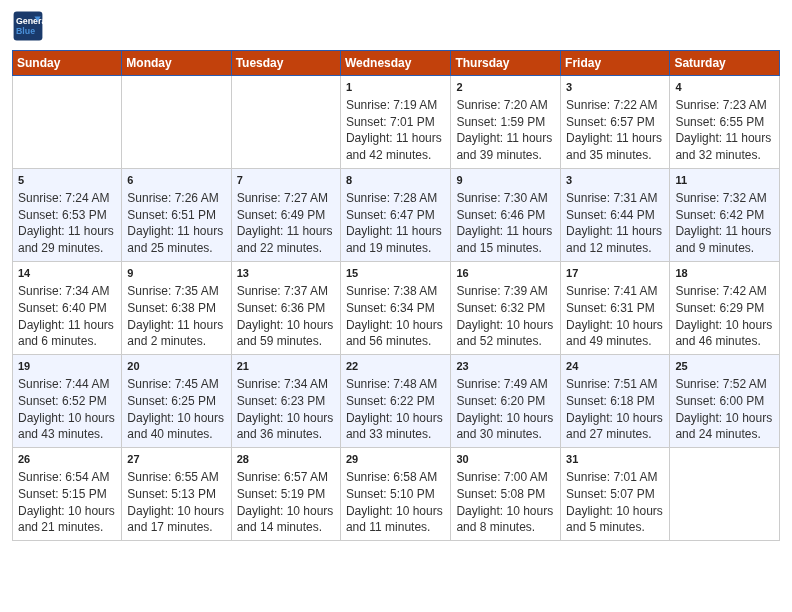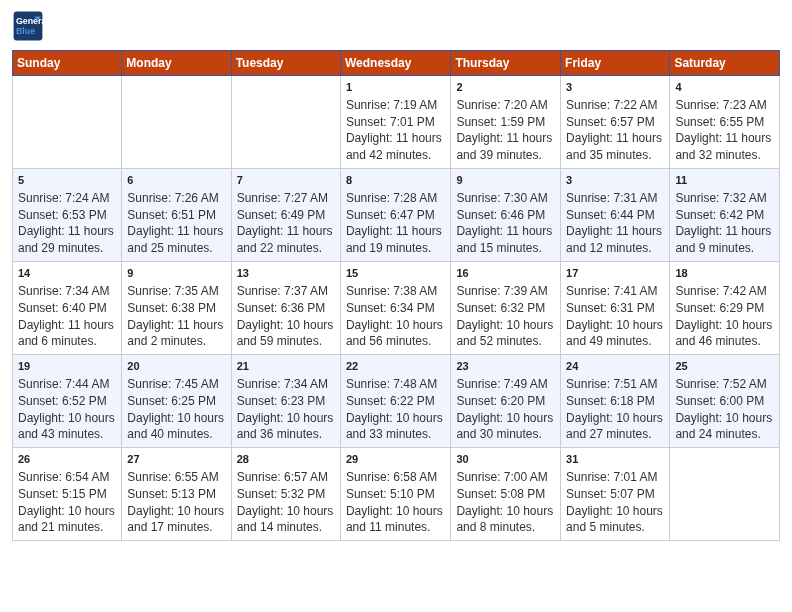--- a/index.html
+++ b/index.html
@@ -291,21 +291,21 @@
           </td>
           <td>
             <span class="day-num">27</span>
             <div class="day-info">Sunrise: 6:55 AM
 Sunset: 5:13 PM
 Daylight: 10 hours and 17 minutes.</div>
           </td>
           <td>
             <span class="day-num">28</span>
             <div class="day-info">Sunrise: 6:57 AM
-Sunset: 5:32 PM
+Sunset: 5:19 PM
 Daylight: 10 hours and 14 minutes.</div>
           </td>
           <td>
             <span class="day-num">29</span>
             <div class="day-info">Sunrise: 6:58 AM
 Sunset: 5:10 PM
 Daylight: 10 hours and 11 minutes.</div>
           </td>
           <td>
             <span class="day-num">30</span>

